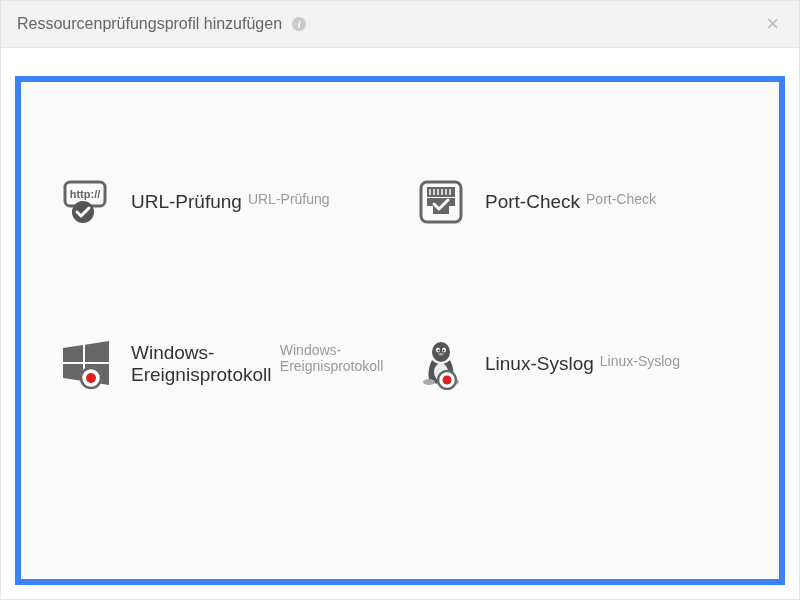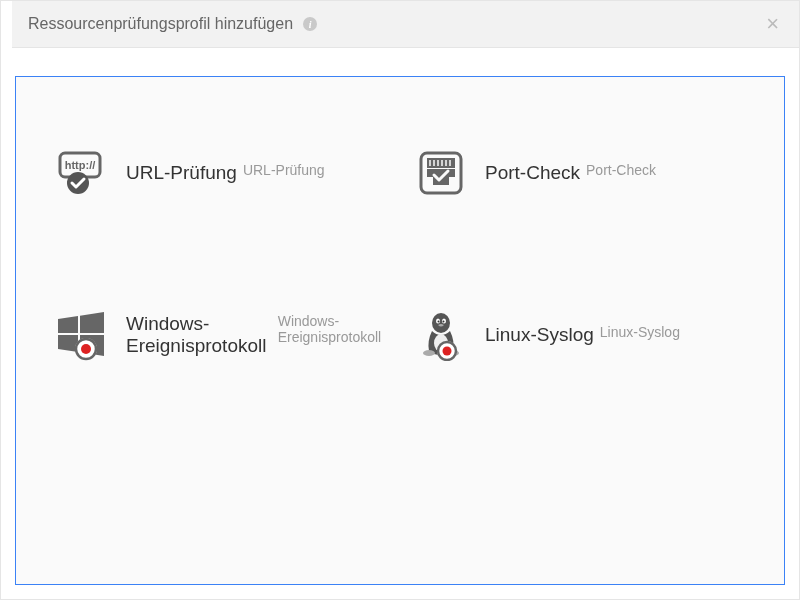--- a/index.html
+++ b/index.html
@@ -18,21 +18,20 @@
     display: flex;
     flex-direction: column;
   }
   .header {
     background: #f2f2f2;
     border-bottom: 1px solid #e5e5e5;
     padding: 12px 16px;
     display: flex;
     align-items: center;
     justify-content: space-between;
-    margin-left: 11px;
   }
   .header-left {
     display: flex;
     align-items: center;
     gap: 10px;
   }
   .header-title {
     color: #666;
     font-size: 16px;
     font-weight: 400;
@@ -59,24 +58,24 @@
     background: none;
     border: none;
     padding: 0 4px;
   }
   .body {
     flex: 1;
     padding: 28px 14px 14px 14px;
   }
   .panel {
     background: #fafafa;
-    border: 1px solid #3b82f6;
+    border: 6px solid #3b82f6;
     width: 100%;
     height: 100%;
-    padding: 70px 40px 40px 40px;
+    padding: 94px 40px 40px 40px;
   }
   .grid {
     display: grid;
     grid-template-columns: 1fr 1fr;
     column-gap: 30px;
     row-gap: 110px;
   }
   .tile {
     display: flex;
     align-items: center;

